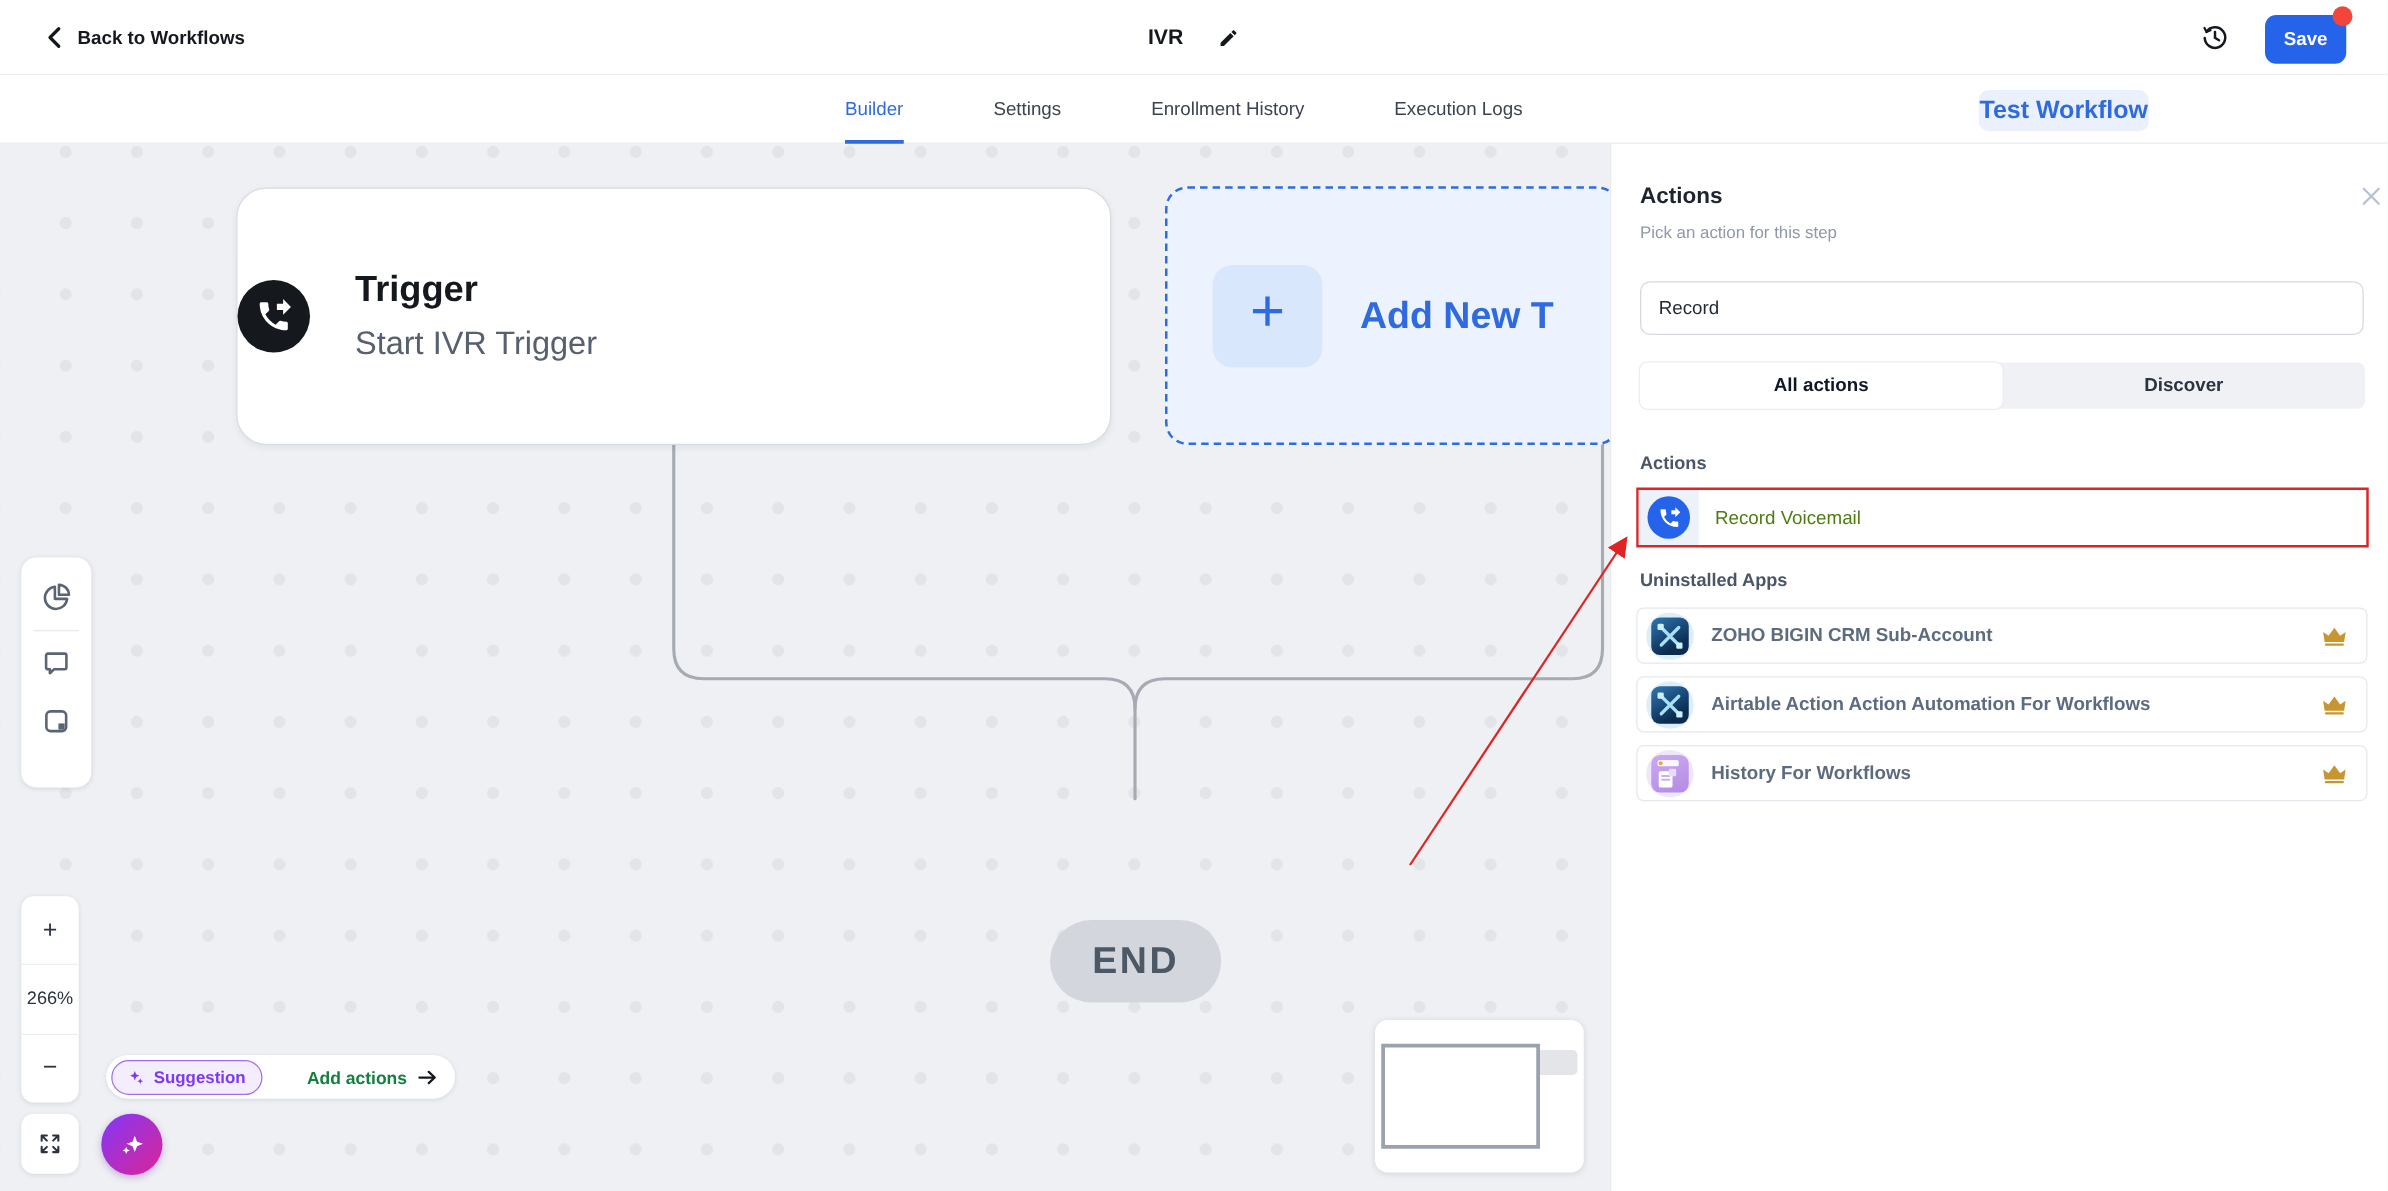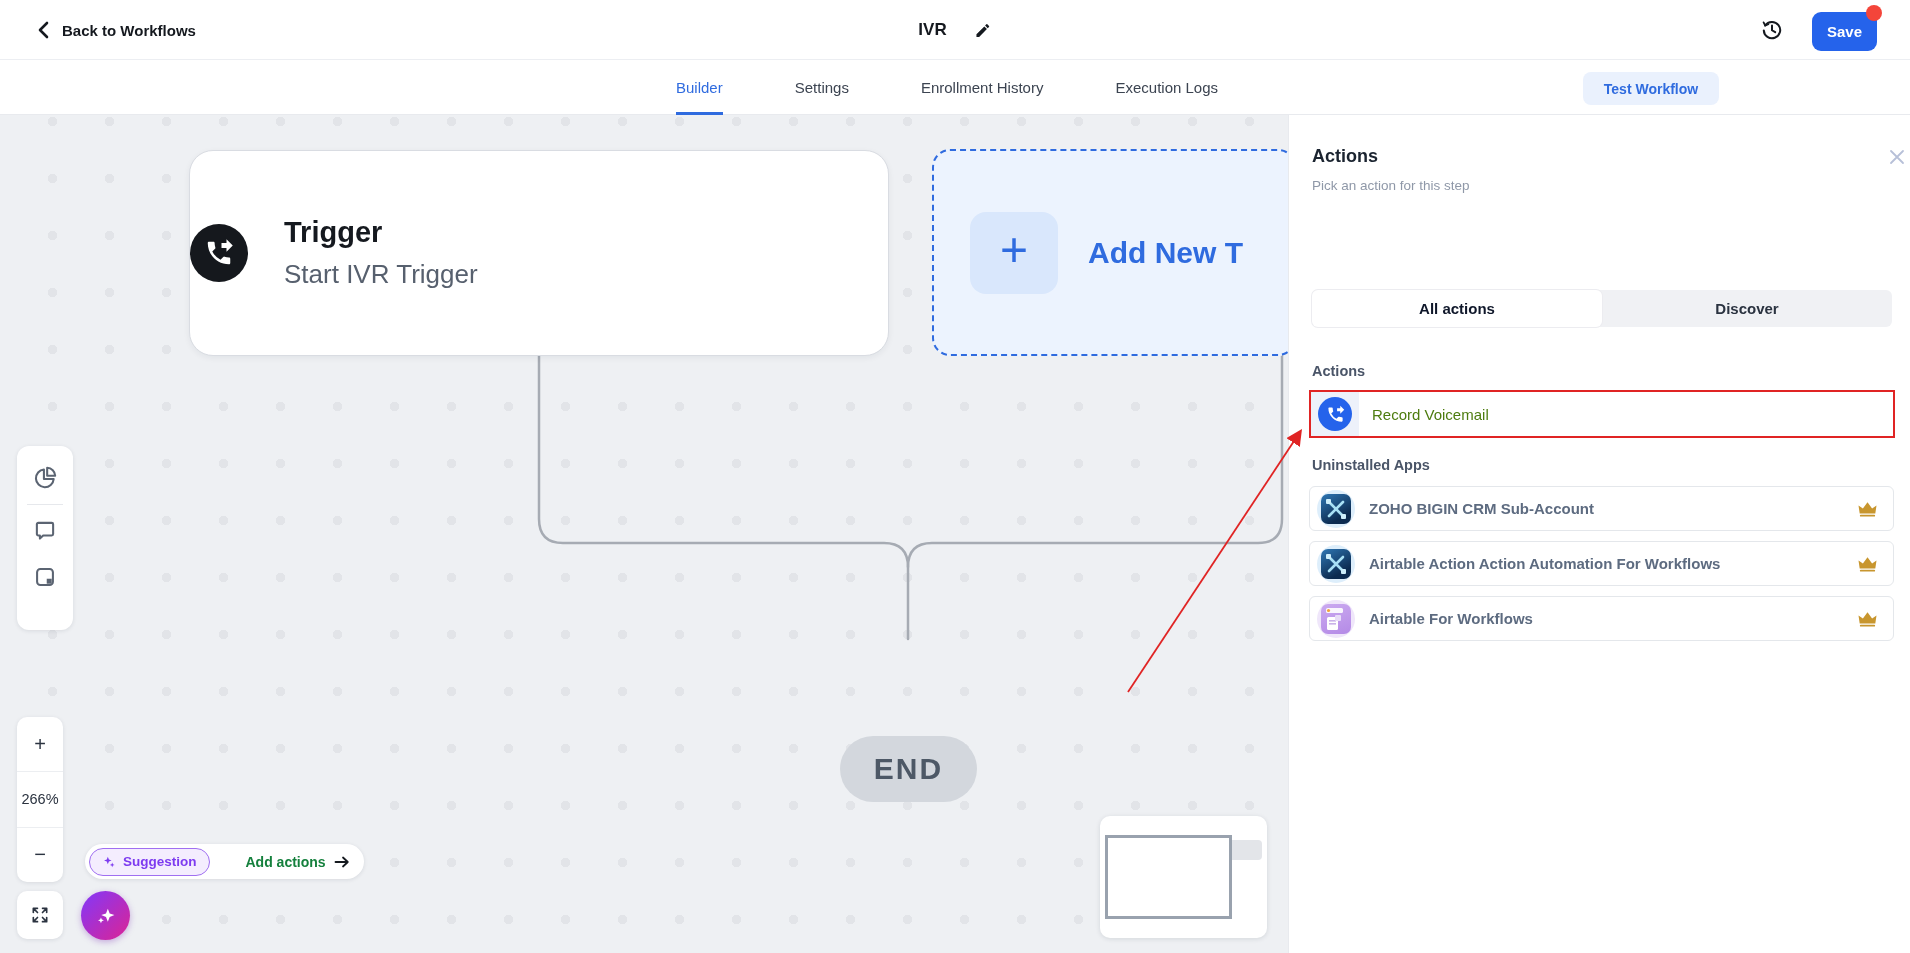--- a/index.html
+++ b/index.html
@@ -15,21 +15,21 @@
   .wf-title { font-size:17px; font-weight:700; color:#15191f; }
   .clock-btn { position:absolute; left:1758px; top:16px; width:28px; height:28px; display:flex; align-items:center; justify-content:center; cursor:pointer; }
   .save-btn { position:absolute; left:1812px; top:12px; width:65px; height:39px; background:#2563eb; border:none; border-radius:9px; color:#fff; font-size:15px; font-weight:700; cursor:pointer; font-family:inherit; }
   .save-dot { position:absolute; left:1866px; top:5px; width:16px; height:16px; border-radius:50%; background:#f4453a; z-index:61; }
 
   
   .tabsbar { position:absolute; left:0; top:60px; width:1910px; height:55px; background:#fff; border-bottom:1px solid #e8eaee; z-index:60; }
   .tabs { position:absolute; left:676px; top:0; height:55px; display:flex; gap:72px; }
   .tab { height:55px; display:flex; align-items:center; font-size:15px; color:#3c4451; cursor:pointer; border-bottom:3px solid transparent; padding-top:2px; }
   .tab.active { color:#2f6bdf; border-bottom-color:#2f6bdf; font-weight:500; }
-  .test-wf { position:absolute; left:1583px; top:12px; width:136px; height:33px; background:#eaf1fd; border:none; border-radius:8px; color:#2f6bdf; font-size:14px; font-weight:600; cursor:pointer; font-family:inherit; }
+  .test-wf { position:absolute; left:1583px; top:12px; width:136px; height:33px; background:#eaf1fd; border:none; border-radius:8px; color:#2f6bdf; font-size:20px; font-weight:600; cursor:pointer; font-family:inherit; }
   .publish-group { position:absolute; left:1738px; top:0; height:55px; display:flex; align-items:center; gap:12px; }
   .pub-label { font-size:15px; font-weight:600; color:#15191f; }
   .toggle { width:37px; height:21px; border-radius:11px; background:#d8dbe0; position:relative; cursor:pointer; }
   .toggle .knob { position:absolute; left:2px; top:2px; width:17px; height:17px; border-radius:50%; background:#fff; box-shadow:0 1px 2px rgba(0,0,0,.25); }
 
   
   .canvas { position:absolute; left:0; top:115px; width:1288px; height:838px; background-color:#eef0f3;
     background-image:radial-gradient(circle, #e2e4e8 4.5px, transparent 5px);
     background-size:57px 57px; background-position:24px -22px; overflow:hidden; }
   .edges { position:absolute; left:0; top:0; width:1288px; height:838px; }
@@ -246,20 +246,21 @@
       <div class="mm-block" style="left:96px; top:24px; width:66px; height:20px;"></div>
       <div class="mm-block" style="left:58px; top:77px; width:68px; height:10px; border-radius:5px;"></div>
       <div class="mm-viewport"></div>
     </div>
   </div>
 
   <div class="panel">
     <div class="panel-title">Actions</div>
     <div class="panel-sub">Pick an action for this step</div>
 
+    <input class="panel-search" type="text" value="Record" style="">
 
     <div class="seg">
       <div class="seg-item active">All actions</div>
       <div class="seg-item">Discover</div>
     </div>
 
     <div class="section-label" style="top:248px;">Actions</div>
 
     <div class="record-row">
       <div class="record-icon-cell">
@@ -319,21 +320,21 @@
           <svg width="30" height="30" viewBox="0 0 30 30">
             <rect x="5" y="4" width="17" height="5" rx="1.5" fill="#ffffff" opacity=".9"></rect>
             <circle cx="7.5" cy="6.5" r="1.6" fill="#f2a33c"></circle>
             <rect x="6" y="13" width="11" height="13" rx="1.5" fill="#ffffff"></rect>
             <rect x="8" y="16" width="7" height="1.6" fill="#c9b1e8"></rect>
             <rect x="8" y="19" width="7" height="1.6" fill="#c9b1e8"></rect>
             <rect x="14" y="11" width="6" height="6" rx="1" fill="#e8dcf8"></rect>
           </svg>
         </div>
       </div>
-      <span class="app-label">Airtable For Workflows</span>
+      <span class="app-label">History For Workflows</span>
       <span class="crown">
         <svg width="21" height="18" viewBox="0 0 20 18" fill="#c8962e">
             <path d="M2.2 13.5L1 5.6l4.4 2.9L10 2.2l4.6 6.3L19 5.6l-1.2 7.9H2.2z"></path>
             <rect x="2.4" y="14.7" width="15.2" height="1.9" rx=".9"></rect>
           </svg>
       </span>
     </div>
   </div>
 
   <div class="panel-close">

